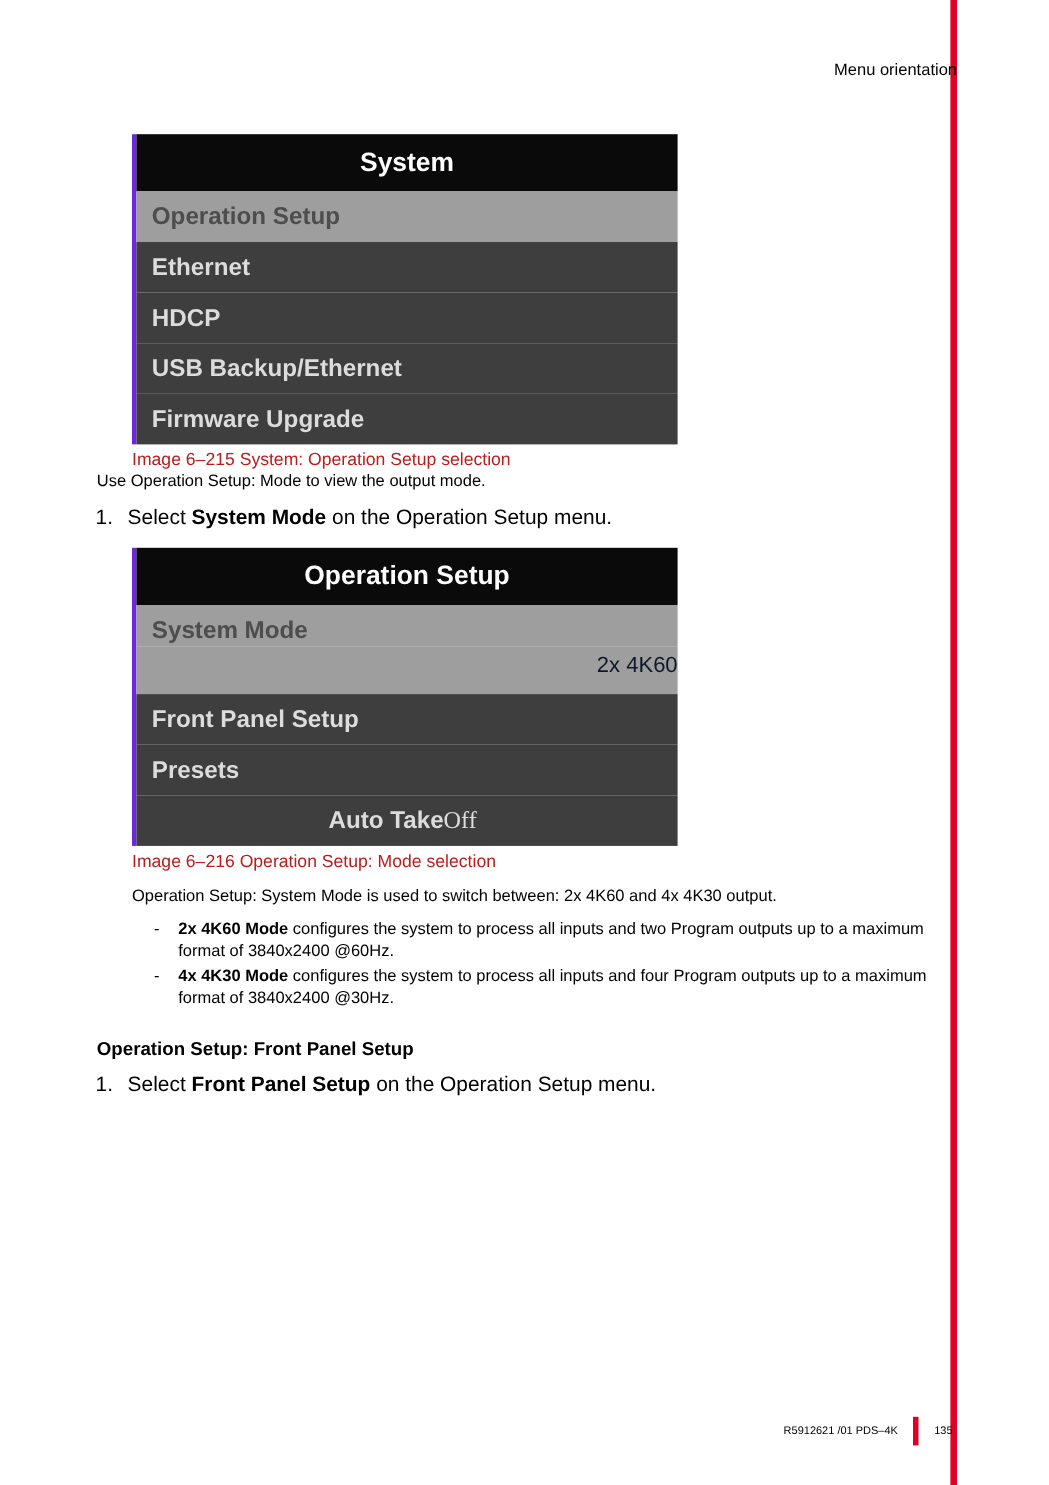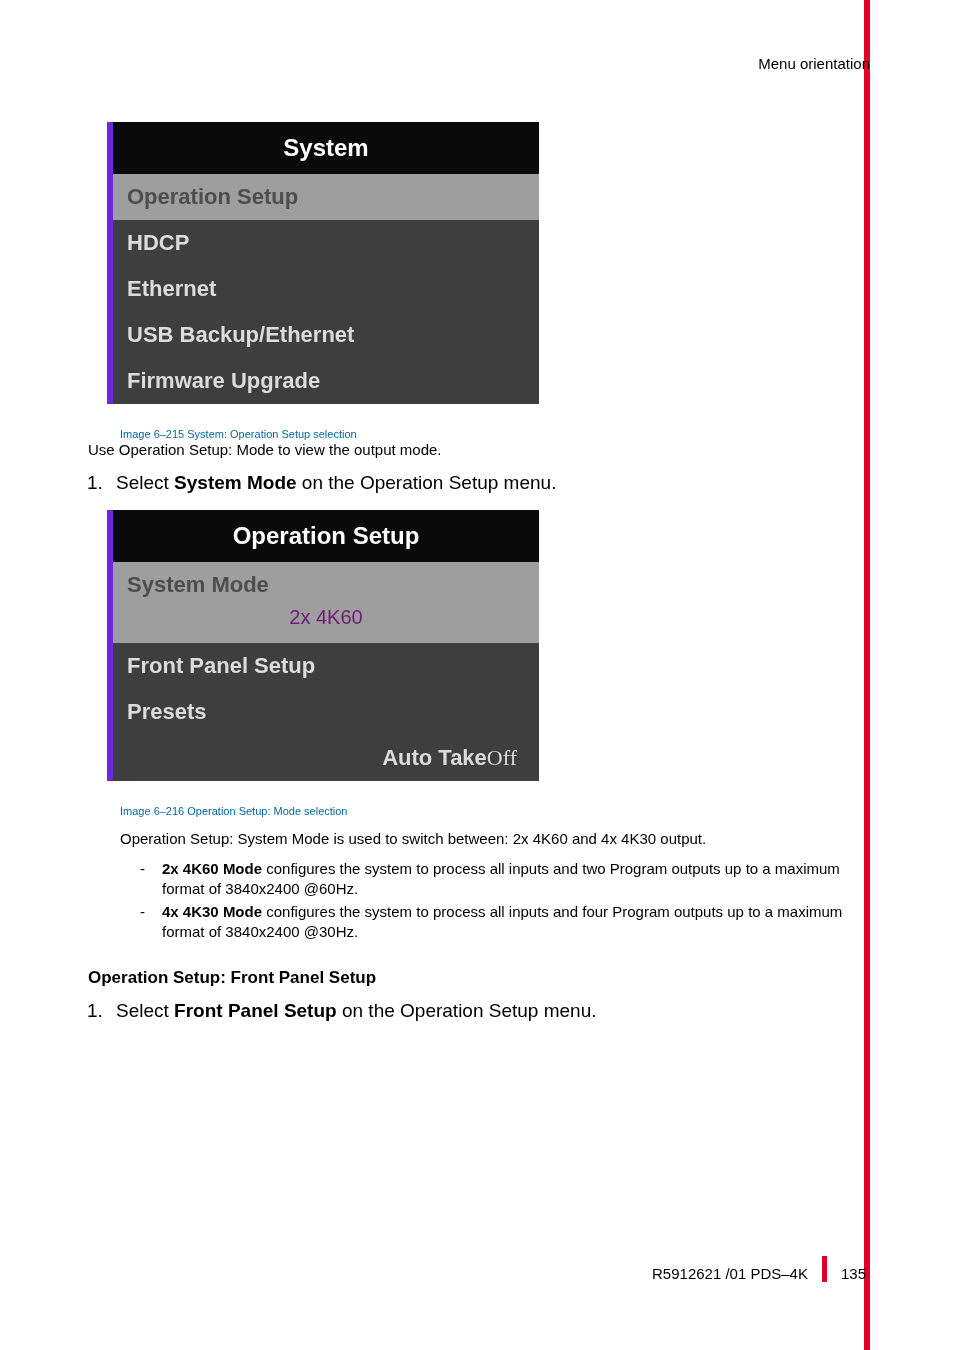--- a/index.html
+++ b/index.html
@@ -1,53 +1,53 @@
 <!DOCTYPE html>
 <html><head>
 <meta charset="utf-8">
 <style>
   *{box-sizing:border-box;margin:0;padding:0}
   body{font-family:Arial,Helvetica,sans-serif;font-size:16px;color:#000;background:#fff;width:954px;height:1350px;position:relative}
   .page{padding:55px 88px 40px 88px;height:100%;position:relative}
   .red-stripe{position:absolute;top:0;right:84px;width:6px;height:100%;background:#e20025}
   .header-text{font-size:15px;text-align:right;margin-right:-4px;margin-bottom:50px}
-  .menu-panel{margin-left:19px;width:432px;border-left:6px solid #6d28d9}
+  .menu-panel{margin-left:32px;width:496px;border-left:4px solid #6d28d9}
   .menu-title{background:#0a0a0a;color:#fff;font-family:'Segoe UI',Arial,sans-serif;font-weight:600;text-align:center;font-size:24px;padding:12px 0}
   .menu-item{color:#dcdcdc;font-family:'Segoe UI',Arial,sans-serif;font-weight:600;font-size:22px;padding:10px 14px;background:#3e3e3e}
   .menu-item.sel{background:#9e9e9e;color:#4d4d4d}
-  .menu-sub{background:#9e9e9e;text-align:center;color:#701a75;font-family:'Segoe UI',Arial,sans-serif;font-size:20px;padding:6px 0 14px 0}
-  .menu-item.row{display:flex;justify-content:flex-end;align-items:center;padding-right:22px}
+  .menu-sub{background:#9e9e9e;text-align:right;color:#0f172a;font-family:'Segoe UI',Arial,sans-serif;font-size:20px;padding:6px 0 14px 0}
+  .menu-item.row{display:flex;justify-content:center;align-items:center;padding-right:22px}
   .menu-item.row .val{font-family:Liberation Serif, serif;font-weight:400}
-  .caption{font-size:11px;margin-left:32px;margin-top:24px;color:#0369a1}
+  .caption{font-size:16px;margin-left:32px;margin-top:6px;color:#b91c1c}
   .h2{font-weight:700;font-size:17px;margin-top:26px;margin-bottom:10px}
   .p{font-size:15px;margin-bottom:10px;line-height:1.35}
   .ol{font-size:19px;padding-left:20px;margin-bottom:14px}
   .ol li{padding-left:8px;line-height:1.35}
   .ul{font-size:15px;list-style:none;padding-left:20px}
   .ul li{position:relative;padding-left:22px;line-height:1.35;margin-bottom:2px}
   .ul li::before{content:"-";position:absolute;left:0}
   .strong{font-weight:700}
-  .footer{position:absolute;bottom:68px;right:88px;display:flex;align-items:flex-end;font-size:15px}
+  .footer{position:absolute;bottom:36px;right:88px;display:flex;align-items:center;font-size:10px}
   .footer .bar{width:5px;height:26px;background:#e20025;margin:0 14px}
   .body-block{margin-left:32px}
 </style>
 </head>
 <body>
 
 <div class="red-stripe"></div>
 
 <div class="page">
 
   <div class="header-text">Menu orientation</div>
 
   <div class="menu-panel">
     <div class="menu-title">System</div>
     <div class="menu-item sel">Operation Setup</div>
+    <div class="menu-item">Ethernet</div>
     <div class="menu-item">HDCP</div>
-    <div class="menu-item">Ethernet</div>
     <div class="menu-item">USB Backup/Ethernet</div>
     <div class="menu-item">Firmware Upgrade</div>
   </div>
   <div class="caption">Image 6–215  System: Operation Setup selection</div>
 
   <div class="p">Use Operation Setup: Mode to view the output mode.</div>
 
   <ol class="ol">
     <li>
       <span>Select </span><span class="strong">System Mode</span><span> on the Operation Setup menu.</span>

